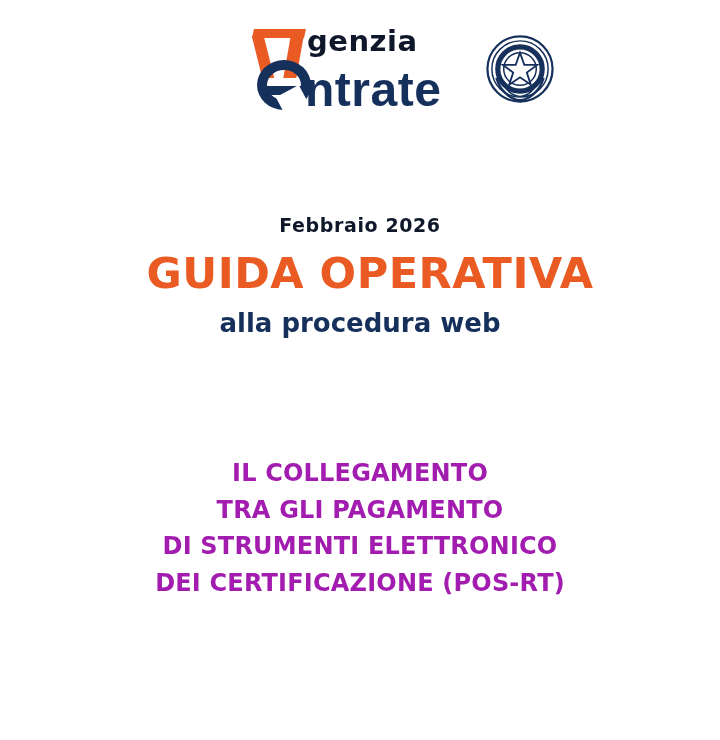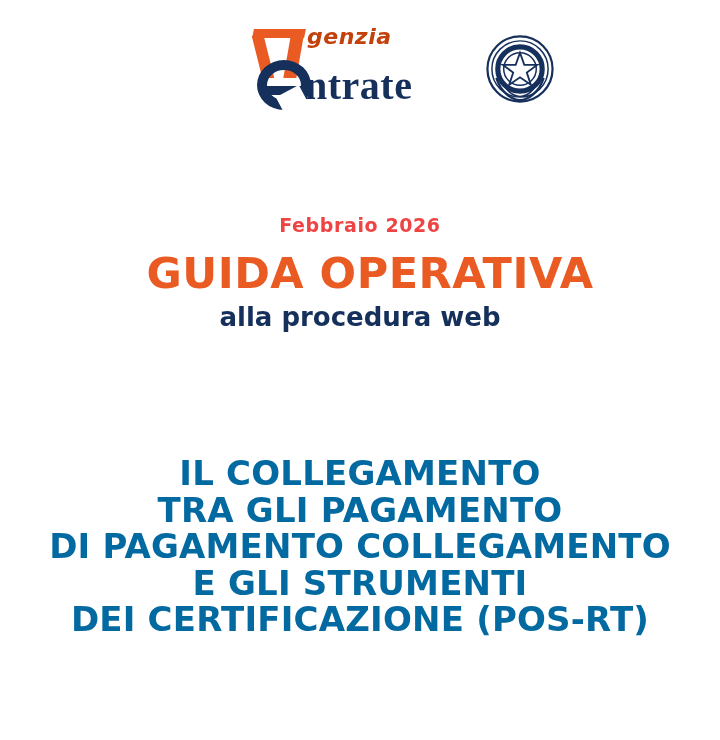--- a/index.html
+++ b/index.html
@@ -68,26 +68,25 @@
     top: 10px;
     width: 13px;
     height: 42px;
     background: #ea5b23;
     transform: skewX(-10deg);
   }
   .logo-genzia {
     position: absolute;
     left: 62px;
     top: 0px;
-    font-size: 22px;
-    font-weight: bold;
-    color: #c2410c;
+    font-size: 29px;
+    font-weight: bold;
+    color: #0f172a;
     letter-spacing: 0.5px;
     font-family: "DejaVu Sans", sans-serif;
-    font-style: italic;
   }
   
   .logo-e {
     position: absolute;
     left: 12px;
     top: 36px;
     width: 54px;
     height: 50px;
     border: 10px solid #16305c;
     border-radius: 50%;
@@ -108,25 +107,25 @@
     top: 66px;
     width: 26px;
     height: 20px;
     background: #ffffff;
     transform: rotate(-28deg);
   }
   .logo-ntrate {
     position: absolute;
     left: 60px;
     top: 38px;
-    font-size: 40px;
+    font-size: 48px;
     font-weight: bold;
     color: #16305c;
     letter-spacing: 0.5px;
-    font-family: Liberation Serif, serif;
+    font-family: Liberation Sans, sans-serif;
   }
 
   
   .emblem {
     position: absolute;
     left: 238px;
     top: 8px;
     width: 74px;
     height: 74px;
   }
@@ -135,51 +134,51 @@
   .title-block {
     position: absolute;
     top: 214px;
     left: 0;
     width: 720px;
     text-align: center;
   }
   .doc-date {
     font-size: 19px;
     font-weight: bold;
-    color: #ef4444;
+    color: #0f172a;
     letter-spacing: 0.6px;
     font-family: "DejaVu Sans", sans-serif;
   }
   .doc-title {
     margin-top: 12px;
     font-size: 43px;
     font-weight: bold;
     color: #ea5b23;
     letter-spacing: 0.5px;
     font-family: "DejaVu Sans", sans-serif;
     padding-left: 20px;
   }
   .doc-subtitle {
-    margin-top: 4px;
+    margin-top: 10px;
     font-size: 26px;
     font-weight: bold;
     color: #16305c;
     font-family: "DejaVu Sans", sans-serif;
   }
 
   
   .heading-block {
     position: absolute;
     top: 455px;
     left: 0;
     width: 720px;
     text-align: center;
-    color: #0369a1;
-    font-weight: bold;
-    font-size: 34px;
+    color: #a21caf;
+    font-weight: bold;
+    font-size: 24px;
     line-height: 36.5px;
     letter-spacing: 0.2px;
     font-family: "DejaVu Sans", sans-serif;
   }
   .heading-block .line {
     display: block;
     white-space: nowrap;
   }
 </style>
 </head>
@@ -215,18 +214,17 @@
 
   <div class="title-block">
     <div class="doc-date">Febbraio 2026</div>
     <div class="doc-title">GUIDA OPERATIVA</div>
     <div class="doc-subtitle">alla procedura web</div>
   </div>
 
   <div class="heading-block">
     <span class="line">IL COLLEGAMENTO</span>
     <span class="line">TRA GLI PAGAMENTO</span>
-    <span class="line">DI PAGAMENTO COLLEGAMENTO</span>
-    <span class="line">E GLI STRUMENTI</span>
+    <span class="line">DI STRUMENTI ELETTRONICO</span>
     <span class="line">DEI CERTIFICAZIONE (POS-RT)</span>
   </div>
 
 </div>
 
 </body></html>

